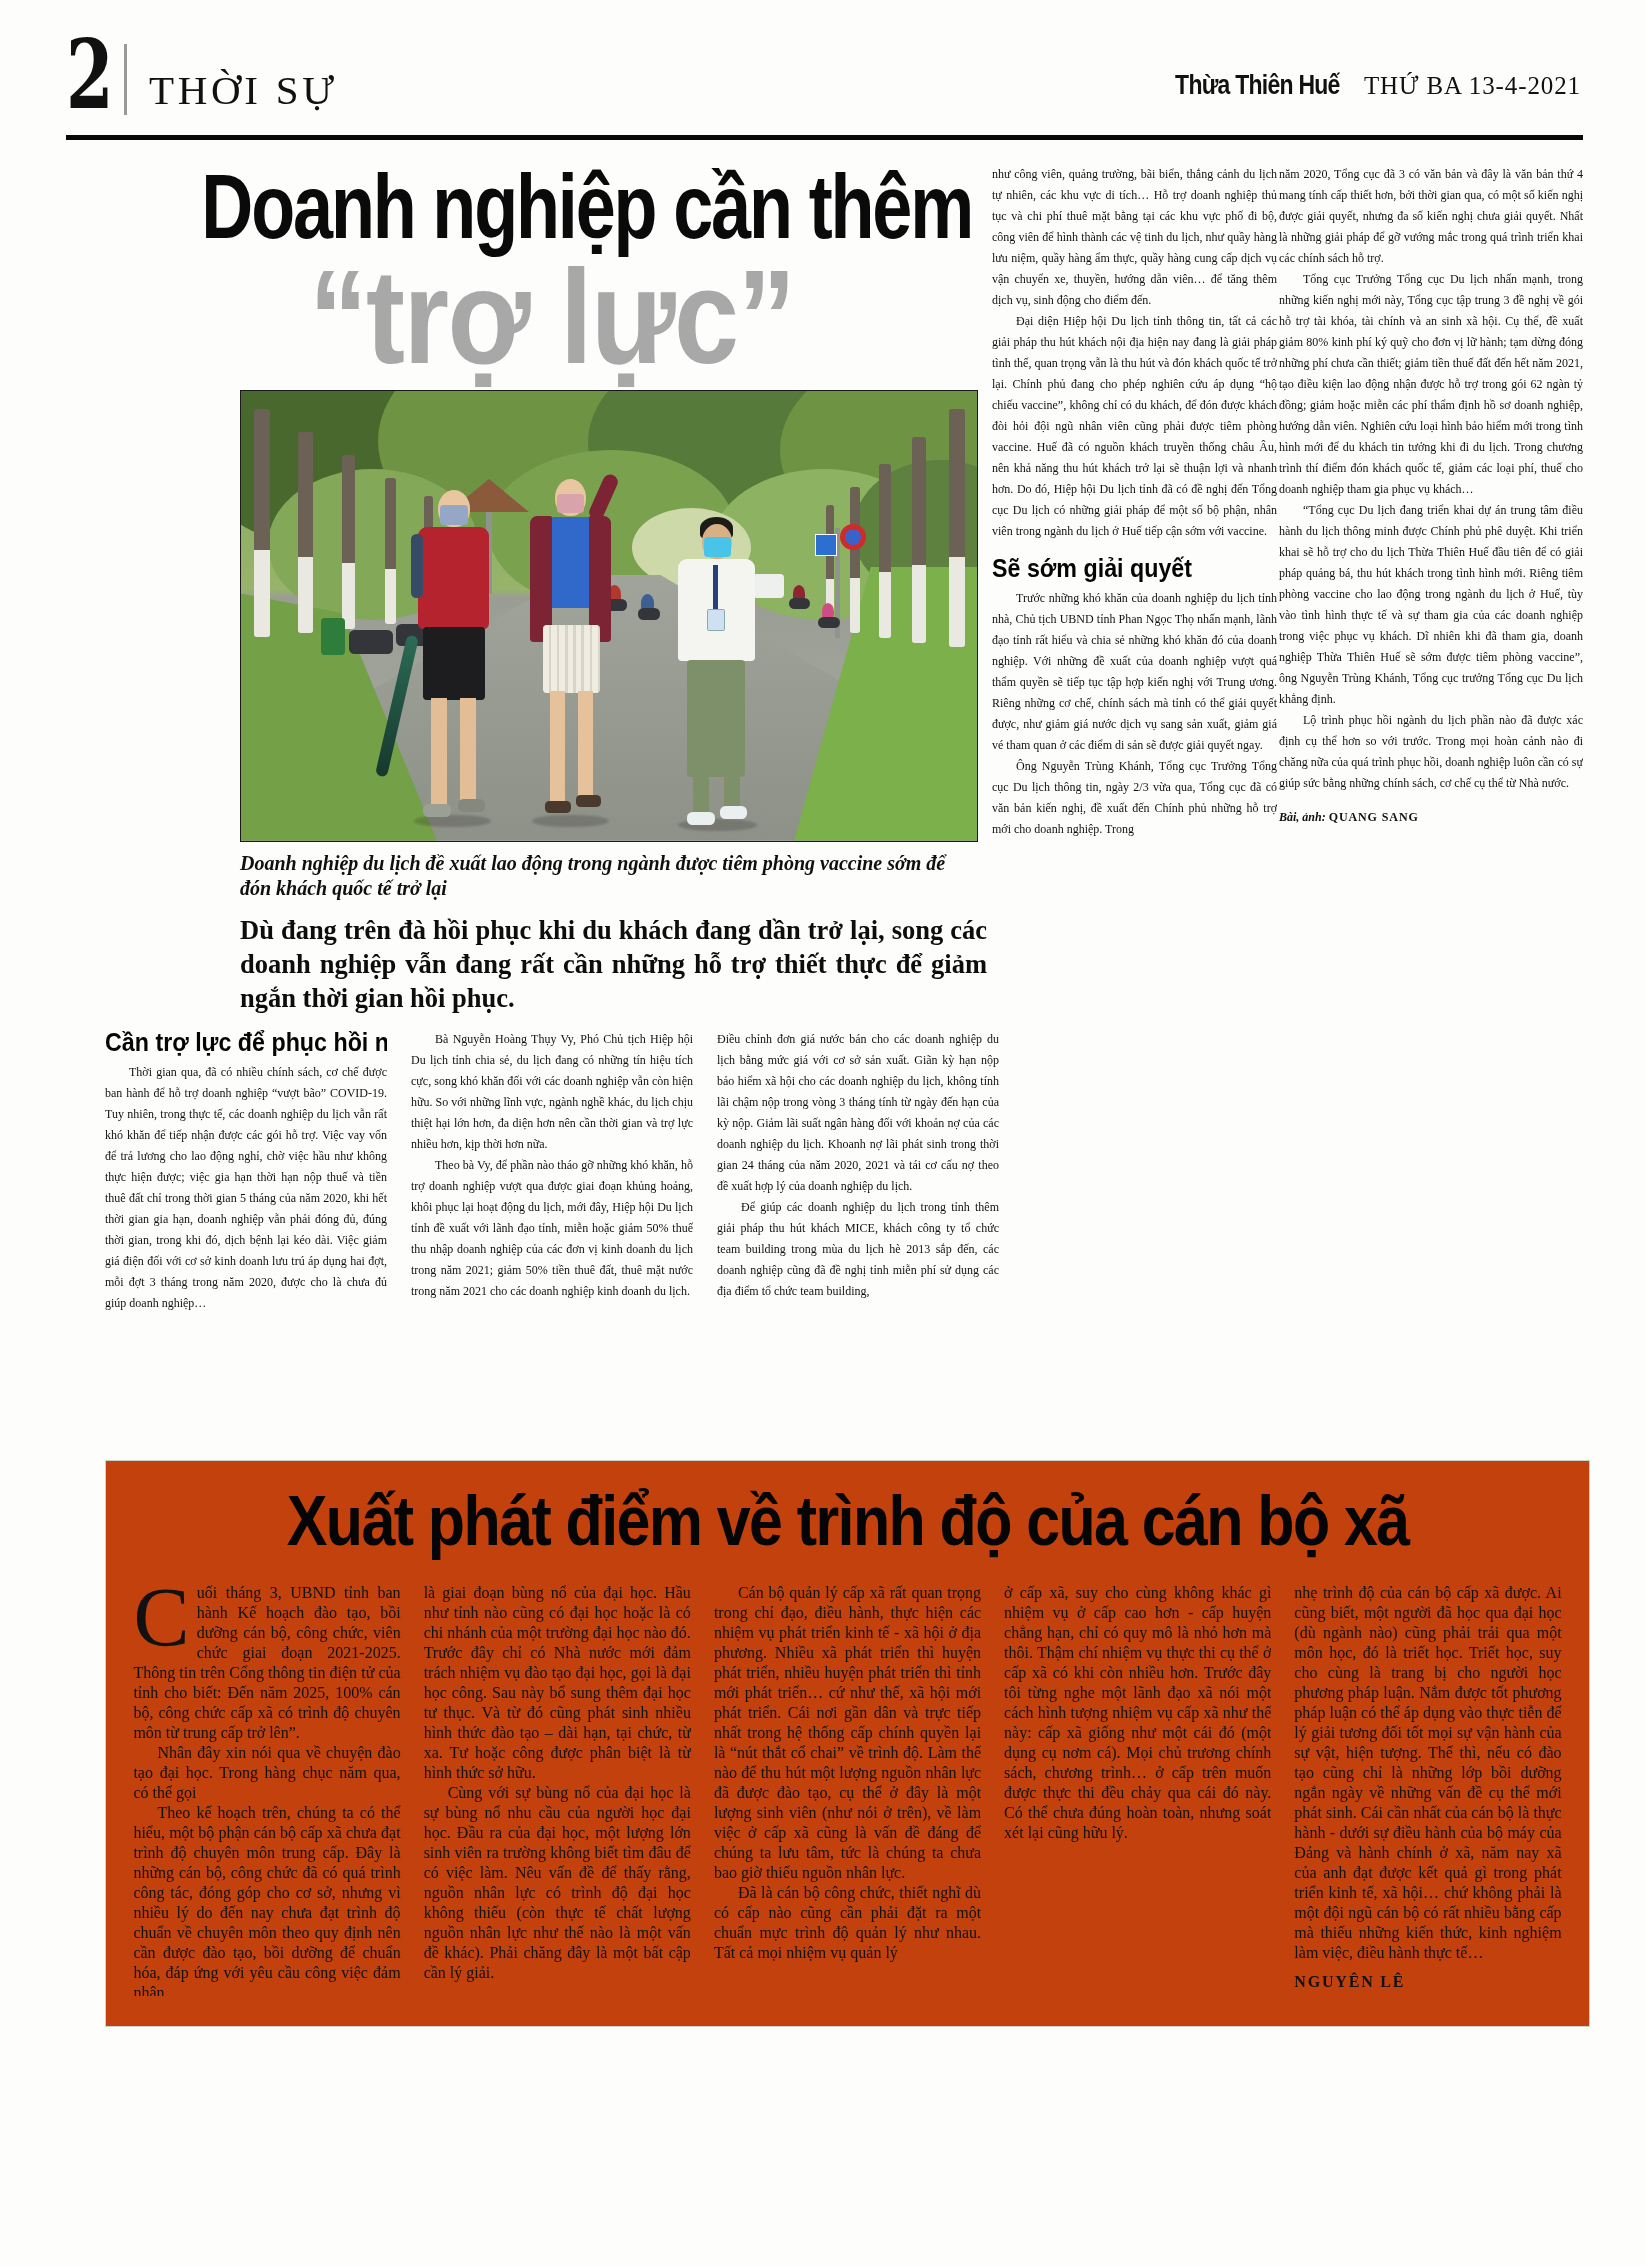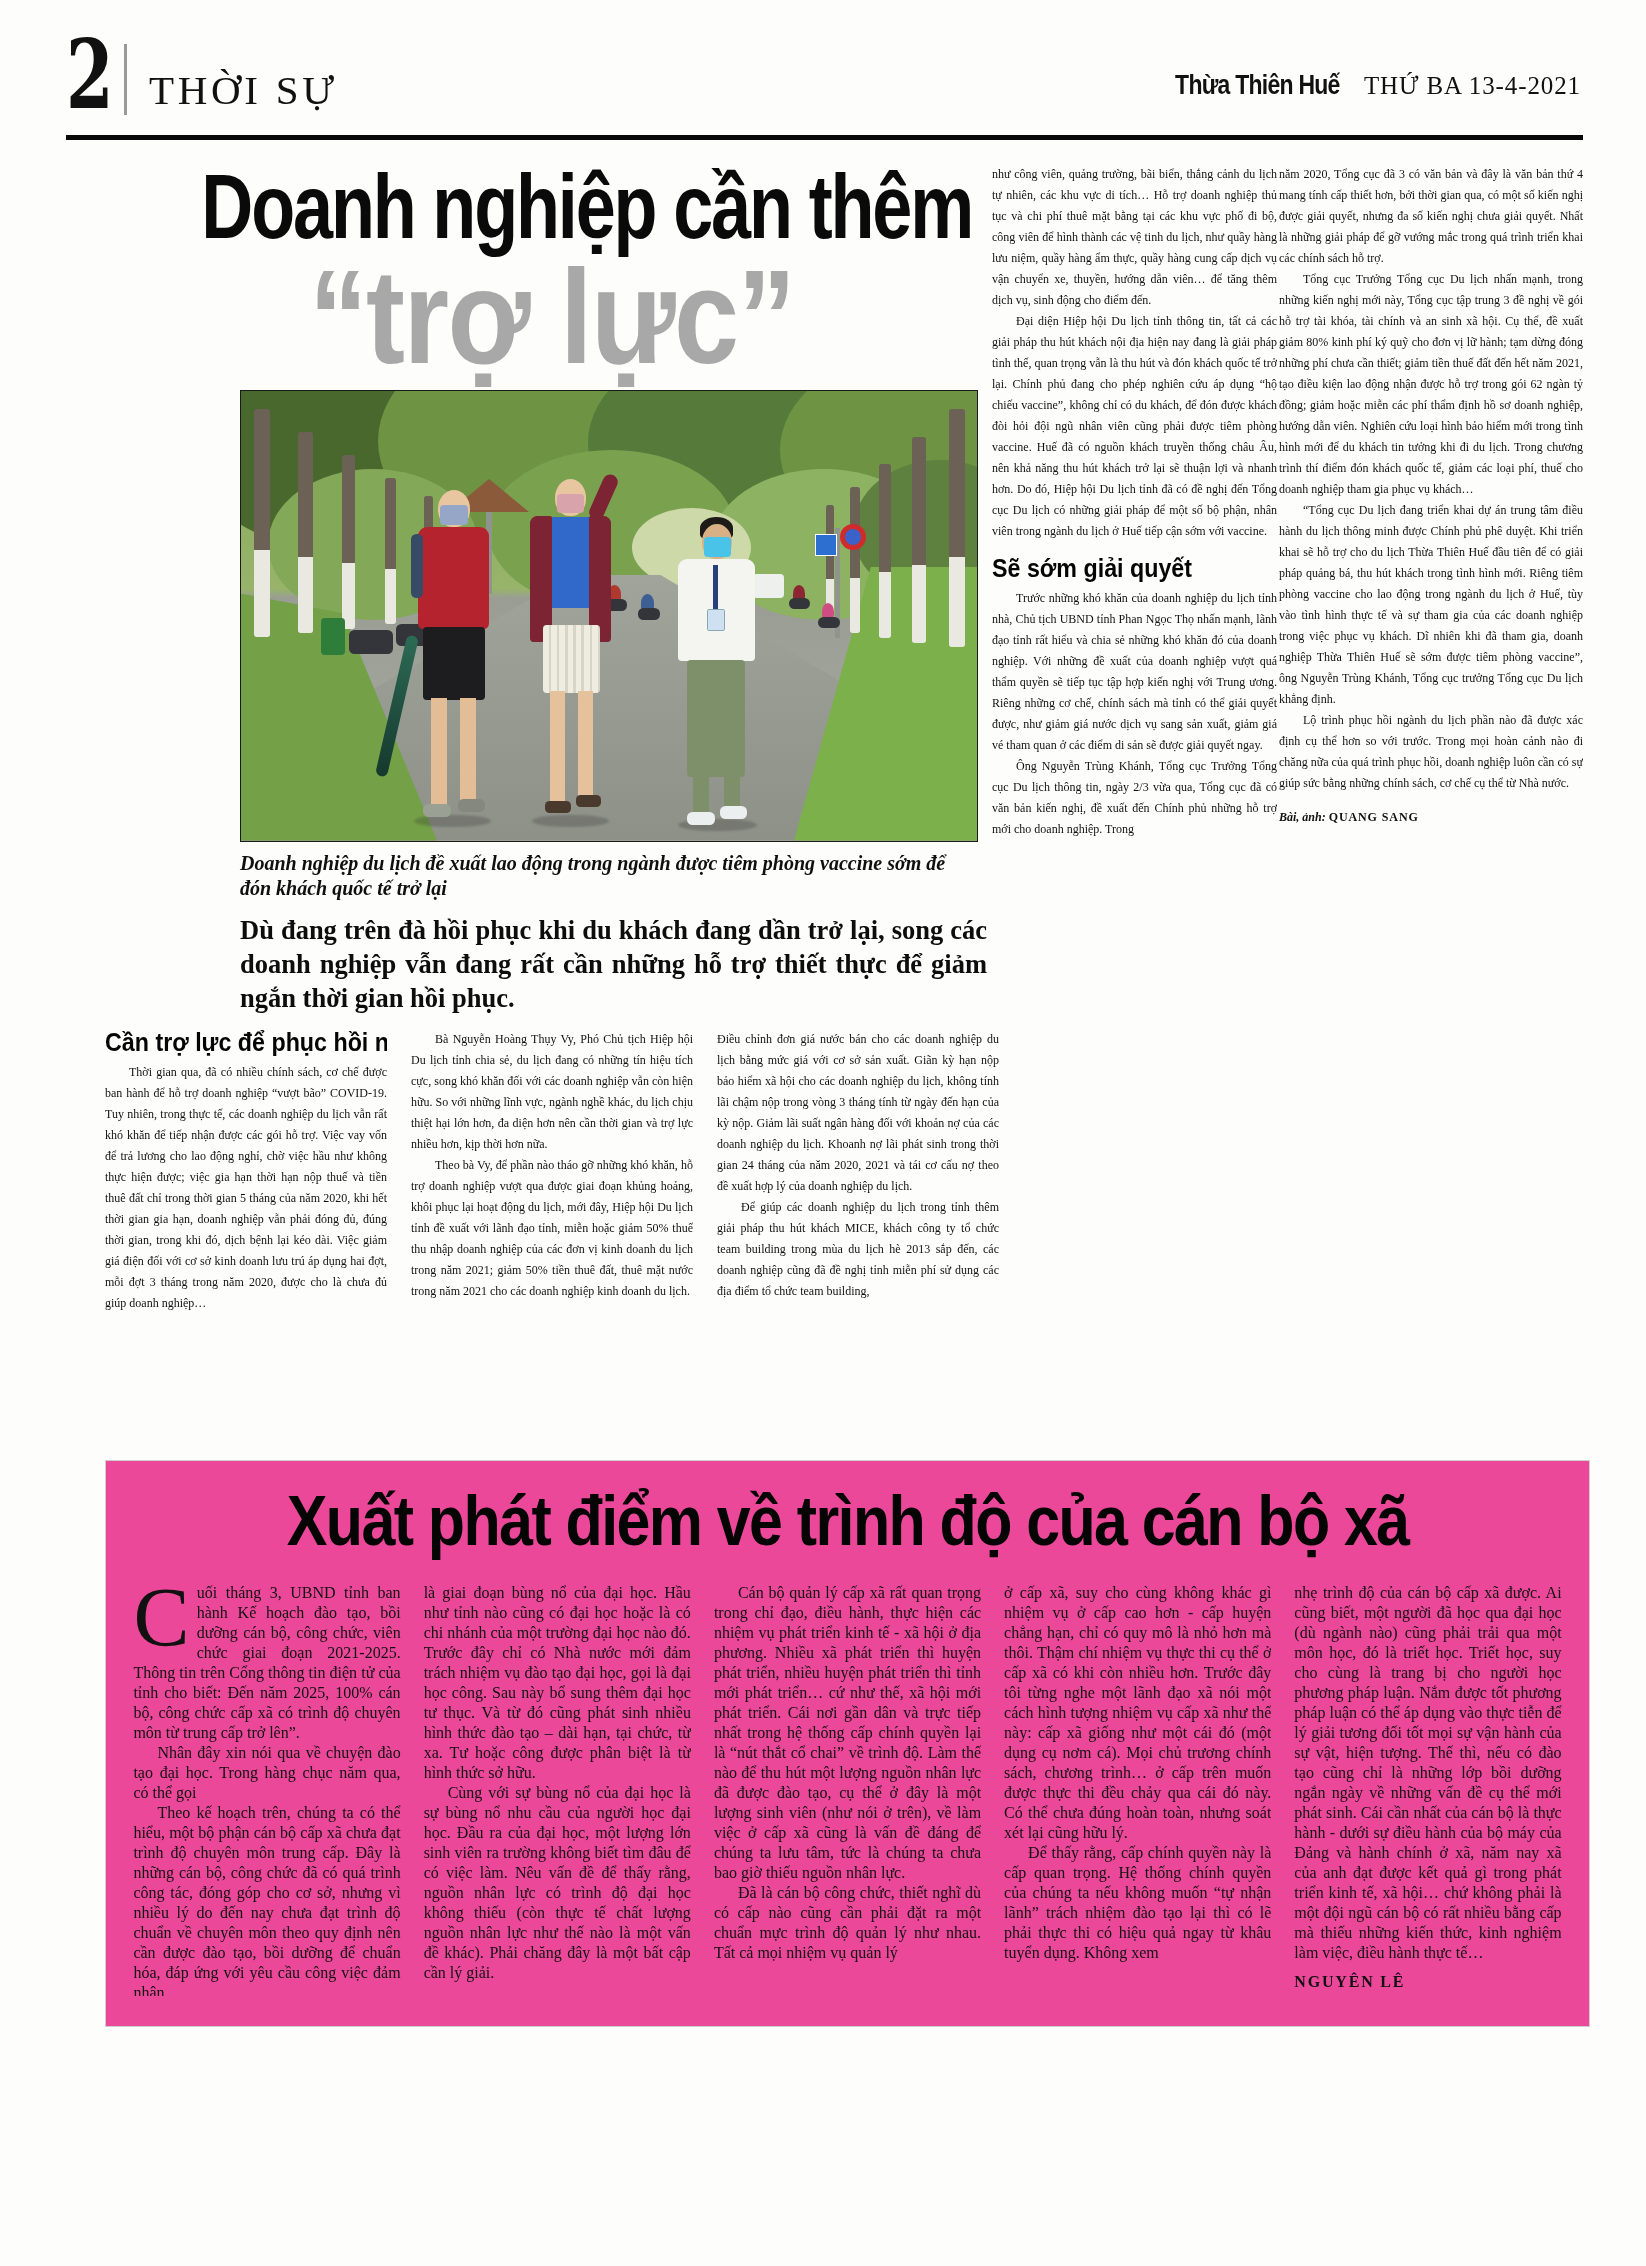--- a/index.html
+++ b/index.html
@@ -78,21 +78,21 @@
   .subhead .cond{display:inline-block;transform:scaleX(.93);transform-origin:left;white-space:nowrap;}
   .subhead.mid{margin:12.8px 0 5.5px;}
   .sidecol{position:absolute;top:164px;height:1323px;overflow:hidden;}
   .col4{left:992px;width:285px;}
   .col5{left:1279px;width:304px;}
   .byline1{margin-top:12.8px !important;text-align:right;font-size:21px;}
   .bl-label{font-style:italic;font-weight:700;}
   .bl-name{font-weight:700;letter-spacing:0.9px;}
 
   
-  .a2-box{position:absolute;left:105px;top:1460px;width:1485px;height:567px;background:#ec4899;
+  .a2-box{position:absolute;left:105px;top:1460px;width:1485px;height:567px;background:#c2410c;
           border:0.9px solid #cfcfcf;box-sizing:border-box;}
   .a2-title{margin:24px 0 0;text-align:center;font-family:"Liberation Sans", sans-serif;font-weight:700;
             font-size:70px;line-height:1.05;color:#050505;white-space:nowrap;}
   .a2-title .cond{display:inline-block;transform:scaleX(.87);letter-spacing:-1.8px;}
   .a2cols{margin:24px 27.4px 0;display:grid;grid-template-columns:repeat(5,1fr);gap:23px;height:413px;overflow:hidden;}
   .a2cols p{margin:0;font-size:16px;line-height:20px;text-align:justify;}
   .dropcap{float:left;font-size:84px;line-height:64px;padding:3.7px 7.3px 0 0;font-family:"Liberation Serif", serif;}
   .byline2{margin-top:9.1px !important;text-align:right;font-weight:700;font-size:20px;letter-spacing:1.8px;
            padding-right:5.5px;}
 </style>
@@ -252,21 +252,20 @@
       <div class="bodycol">
         <p>là giai đoạn bùng nổ của đại học. Hầu như tỉnh nào cũng có đại học hoặc là có chi nhánh của một trường đại học nào đó. Trước đây chỉ có Nhà nước mới đảm trách nhiệm vụ đào tạo đại học, gọi là đại học công. Sau này bổ sung thêm đại học tư thục. Và từ đó cũng phát sinh nhiều hình thức đào tạo – dài hạn, tại chức, từ xa. Tư hoặc công được phân biệt là từ hình thức sở hữu.</p>
         <p class="ind">Cùng với sự bùng nổ của đại học là sự bùng nổ nhu cầu của người học đại học. Đầu ra của đại học, một lượng lớn sinh viên ra trường không biết tìm đâu để có việc làm. Nêu vấn đề để thấy rằng, nguồn nhân lực có trình độ đại học không thiếu (còn thực tế chất lượng nguồn nhân lực như thế nào là một vấn đề khác). Phải chăng đây là một bất cập cần lý giải.</p>
       </div>
       <div class="bodycol">
         <p class="ind">Cán bộ quản lý cấp xã rất quan trọng trong chỉ đạo, điều hành, thực hiện các nhiệm vụ phát triển kinh tế - xã hội ở địa phương. Nhiều xã phát triển thì huyện phát triển, nhiều huyện phát triển thì tỉnh mới phát triển… cứ như thế, xã hội mới phát triển. Cái nơi gần dân và trực tiếp nhất trong hệ thống cấp chính quyền lại là “nút thắt cổ chai” về trình độ. Làm thế nào để thu hút một lượng nguồn nhân lực đã được đào tạo, cụ thể ở đây là một lượng sinh viên (như nói ở trên), về làm việc ở cấp xã cũng là vấn đề đáng để chúng ta lưu tâm, tức là chúng ta chưa bao giờ thiếu nguồn nhân lực.</p>
         <p class="ind">Đã là cán bộ công chức, thiết nghĩ dù có cấp nào cũng cần phải đặt ra một chuẩn mực trình độ quản lý như nhau. Tất cả mọi nhiệm vụ quản lý</p>
       </div>
       <div class="bodycol">
         <p>ở cấp xã, suy cho cùng không khác gì nhiệm vụ ở cấp cao hơn - cấp huyện chẳng hạn, chỉ có quy mô là nhỏ hơn mà thôi. Thậm chí nhiệm vụ thực thi cụ thể ở cấp xã có khi còn nhiều hơn. Trước đây tôi từng nghe một lãnh đạo xã nói một cách hình tượng nhiệm vụ cấp xã như thế này: cấp xã giống như một cái đó (một dụng cụ nơm cá). Mọi chủ trương chính sách, chương trình… ở cấp trên muốn được thực thi đều chảy qua cái đó này. Có thể chưa đúng hoàn toàn, nhưng soát xét lại cũng hữu lý.</p>
-        <p class="ind">Để thấy rằng, cấp chính quyền này là cấp quan trọng. Hệ thống chính quyền của chúng ta nếu không muốn “tự nhận lãnh” trách nhiệm đào tạo lại thì có lẽ phải thực thi có hiệu quả ngay từ khâu tuyển dụng. Không xem</p>
       </div>
       <div class="bodycol">
         <p>nhẹ trình độ của cán bộ cấp xã được. Ai cũng biết, một người đã học qua đại học (dù ngành nào) cũng phải trải qua một môn học, đó là triết học. Triết học, suy cho cùng là trang bị cho người học phương pháp luận. Nắm được tốt phương pháp luận có thể áp dụng vào thực tiễn để lý giải tương đối tốt mọi sự vận hành của sự vật, hiện tượng. Thế thì, nếu có đào tạo cũng chỉ là những lớp bồi dưỡng ngắn ngày về những vấn đề cụ thể mới phát sinh. Cái cần nhất của cán bộ là thực hành - dưới sự điều hành của bộ máy của Đảng và hành chính ở xã, năm nay xã của anh đạt được kết quả gì trong phát triển kinh tế, xã hội… chứ không phải là một đội ngũ cán bộ có rất nhiều bằng cấp mà thiếu những kiến thức, kinh nghiệm làm việc, điều hành thực tế…</p>
         <p class="byline2">NGUYÊN LÊ</p>
       </div>
     </div>
   </section>
 
 </div>
 

